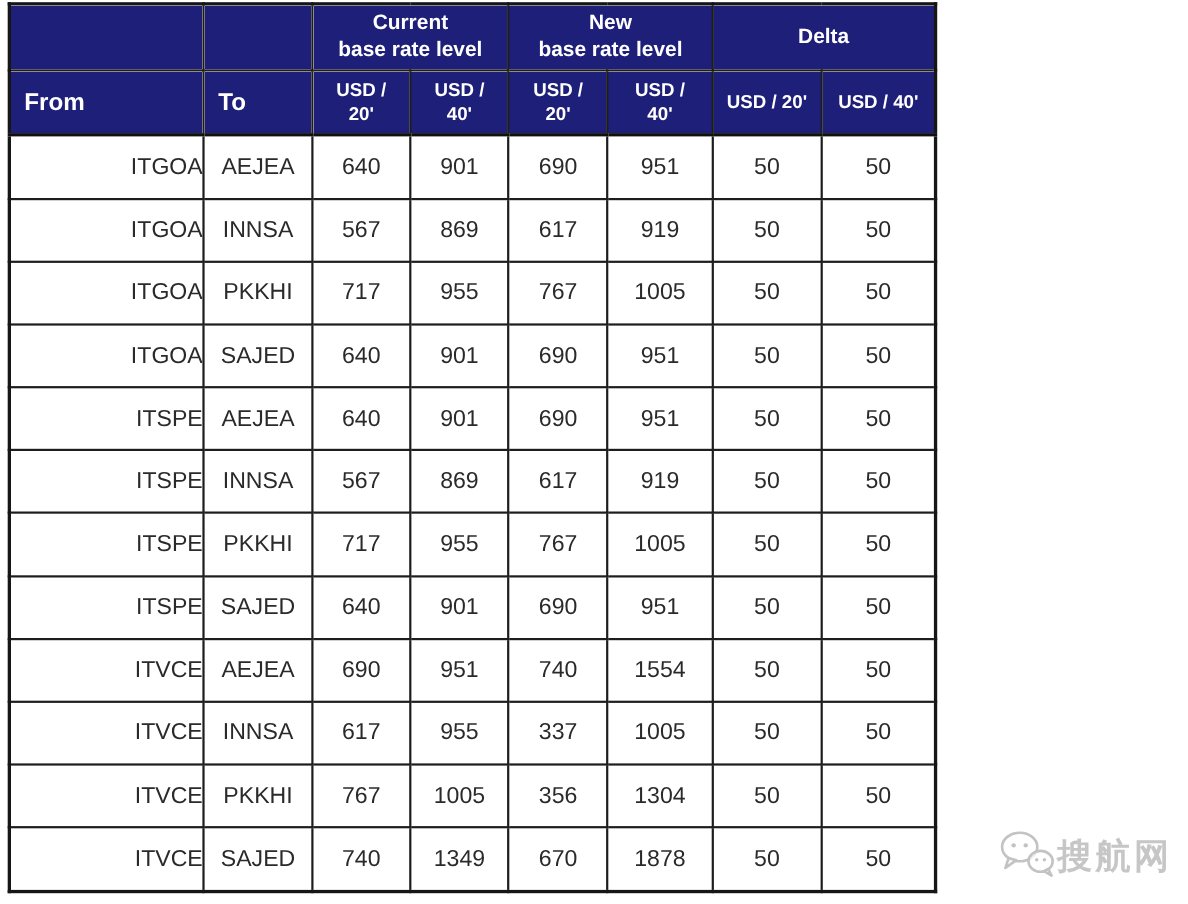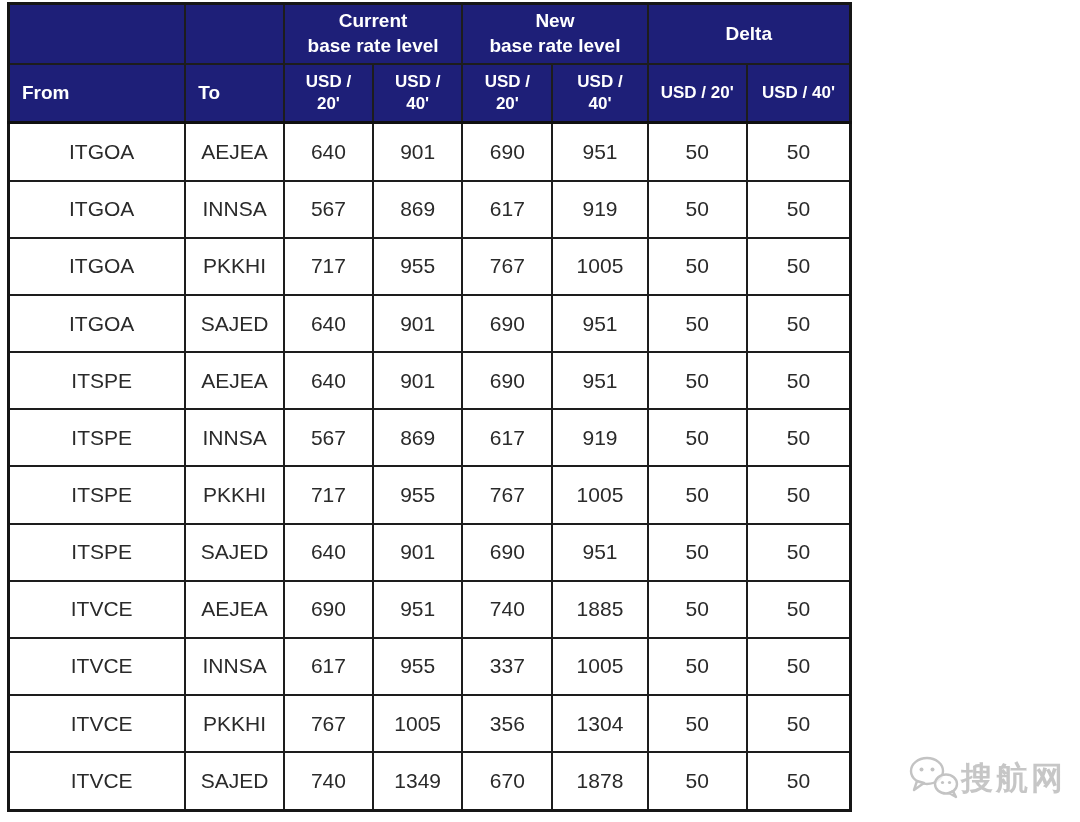--- a/index.html
+++ b/index.html
@@ -43,32 +43,32 @@
     vertical-align: middle;
     white-space: pre-line;
     border: 2px solid #0d0d52;
     line-height: 1.3;
   }
   tr.h1 th { height: 58px; font-size: 19px; }
   tr.h2 th { height: 56px; font-size: 17px; border-bottom: 3px solid #101010; }
   tr.h2 th.left {
     text-align: left;
     padding-left: 12px;
-    font-size: 19px;
+    font-size: 22px;
   }
   
   tbody td {
     background: #ffffff;
     color: #2a2a2a;
     font-size: 21px;
     text-align: center;
     vertical-align: middle;
   }
   tbody td.from-col {
-    text-align: center;
+    text-align: right;
     padding-left: 9px;
   }
   
   .watermark {
     position: absolute;
     right: 14px;
     bottom: 18px;
     display: flex;
     align-items: center;
     gap: 0px;
@@ -215,21 +215,21 @@
       <td>50</td>
       <td>50</td>
     </tr>
 
     <tr>
       <td class="from-col">ITVCE</td>
       <td>AEJEA</td>
       <td>690</td>
       <td>951</td>
       <td>740</td>
-      <td>1885</td>
+      <td>1554</td>
       <td>50</td>
       <td>50</td>
     </tr>
 
     <tr>
       <td class="from-col">ITVCE</td>
       <td>INNSA</td>
       <td>617</td>
       <td>955</td>
       <td>337</td>

